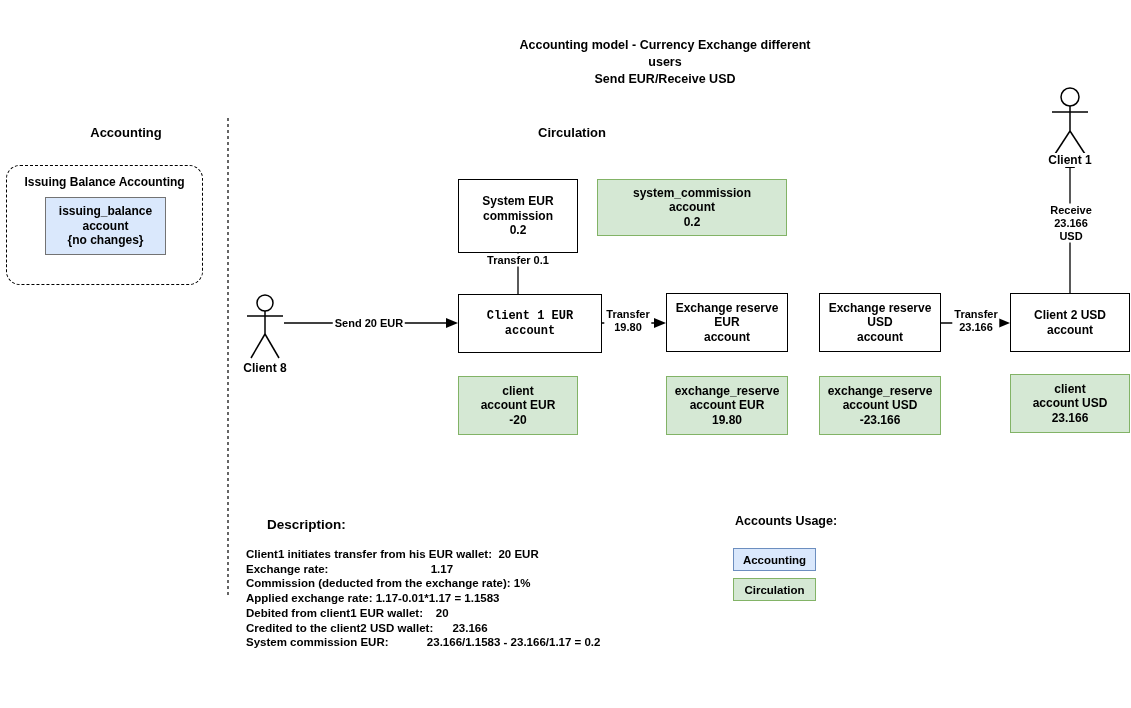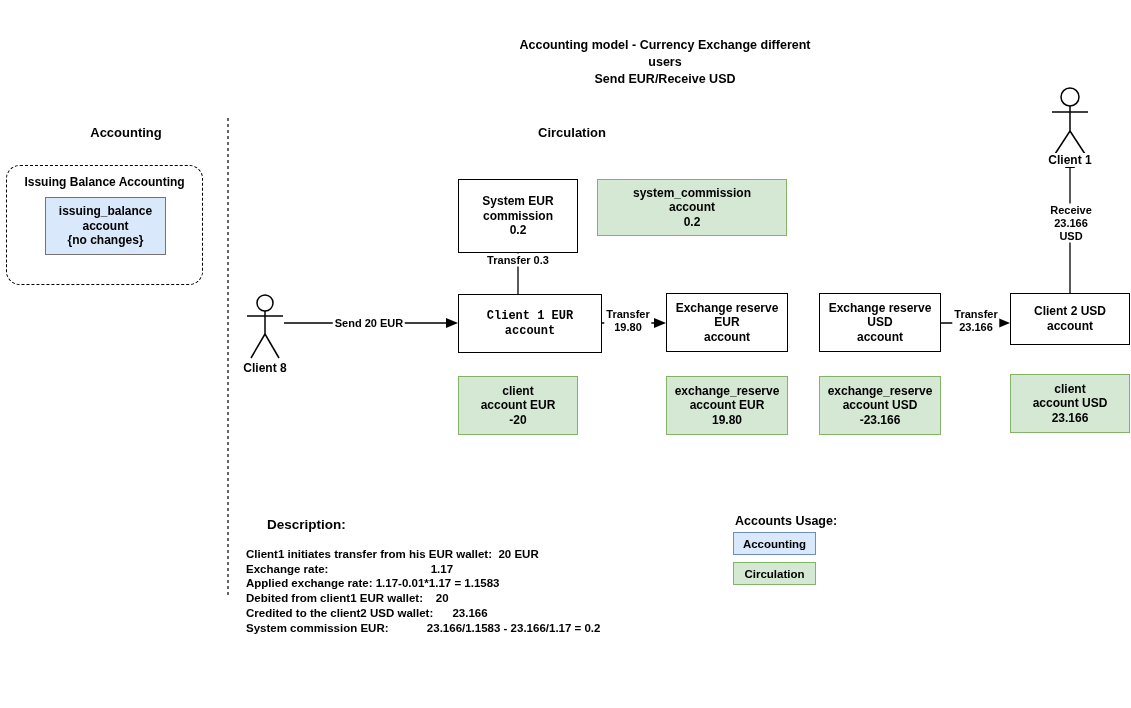--- a/index.html
+++ b/index.html
@@ -60,21 +60,21 @@
   }
   .node.white { background: #ffffff; border: 1px solid #000000; }
   .node.blue  { background: #dae8fc; border: 1px solid #737373; }
   .node.green { background: #d5e8d4; border: 1px solid #82b366; }
 
   .issuing-balance { left: 45px; top: 197px; width: 121px; height: 58px; }
   .sys-eur-commission { left: 458px; top: 179px; width: 120px; height: 74px; }
   .client1-eur { left: 458px; top: 294px; width: 144px; height: 59px; font-family: Liberation Mono, monospace; }
   .exch-res-eur { left: 666px; top: 293px; width: 122px; height: 59px; }
   .exch-res-usd { left: 819px; top: 293px; width: 122px; height: 59px; }
-  .client2-usd { left: 1010px; top: 293px; width: 120px; height: 52px; }
+  .client2-usd { left: 1010px; top: 293px; width: 120px; height: 59px; }
   .sys-commission-acct { left: 597px; top: 179px; width: 190px; height: 57px; }
   .client-acct-eur { left: 458px; top: 376px; width: 120px; height: 59px; }
   .exch-res-acct-eur { left: 666px; top: 376px; width: 122px; height: 59px; }
   .exch-res-acct-usd { left: 819px; top: 376px; width: 122px; height: 59px; }
   .client-acct-usd { left: 1010px; top: 374px; width: 120px; height: 59px; }
 
   .edge-label {
     position: absolute;
     transform: translate(-50%, -50%);
     background: #ffffff;
@@ -114,21 +114,21 @@
     line-height: 14.7px;
     white-space: pre;
   }
   .legend {
     position: absolute;
     left: 733px; top: 514px;
   }
   .legend .legend-heading {
     font-size: 12.5px;
     margin-left: 2px;
-    margin-bottom: 4px;
+    margin-bottom: 20px;
   }
   .legend .chip {
     width: 83px; height: 23px;
     display: flex;
     align-items: center;
     justify-content: center;
     font-size: 11.5px;
     margin-bottom: 7px;
   }
   .chip.blue  { background: #dae8fc; border: 1px solid #6c8ebf; }
@@ -225,34 +225,35 @@
 account EUR
 19.80</div>
   <div class="node green exch-res-acct-usd">exchange_reserve
 account USD
 -23.166</div>
   <div class="node green client-acct-usd">client
 account USD
 23.166</div>
 
   <div class="edge-label edge-send">Send 20 EUR</div>
-  <div class="edge-label edge-commission">Transfer 0.3</div>
+  <div class="edge-label edge-commission">Transfer 0.1</div>
   <div class="edge-label edge-eur">Transfer
 19.80</div>
   <div class="edge-label edge-usd">Transfer
 23.166</div>
   <div class="edge-label edge-receive">Receive 23.166 USD</div>
 
   <div class="actor-label c1">Client 8</div>
   <div class="actor-label c2">Client 1</div>
 
   <div class="description">
     <div class="desc-heading">Description:</div>
     <div class="desc-line">Client1 initiates transfer from his EUR wallet:  20 EUR</div>
     <div class="desc-line">Exchange rate:                                1.17</div>
+    <div class="desc-line">Commission (deducted from the exchange rate): 1%</div>
     <div class="desc-line">Applied exchange rate: 1.17-0.01*1.17 = 1.1583</div>
     <div class="desc-line">Debited from client1 EUR wallet:    20</div>
     <div class="desc-line">Credited to the client2 USD wallet:      23.166</div>
     <div class="desc-line">System commission EUR:            23.166/1.1583 - 23.166/1.17 = 0.2</div>
   </div>
 
   <div class="legend">
     <div class="legend-heading">Accounts Usage:</div>
     <div class="chip blue">Accounting</div>
     <div class="chip green">Circulation</div>

